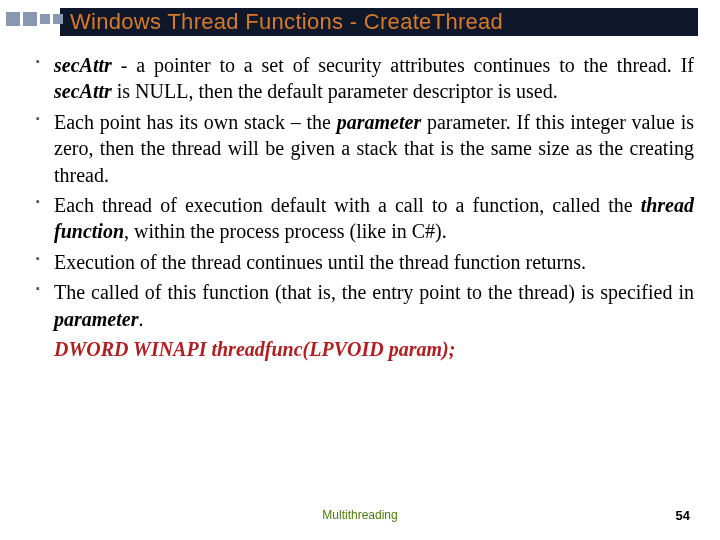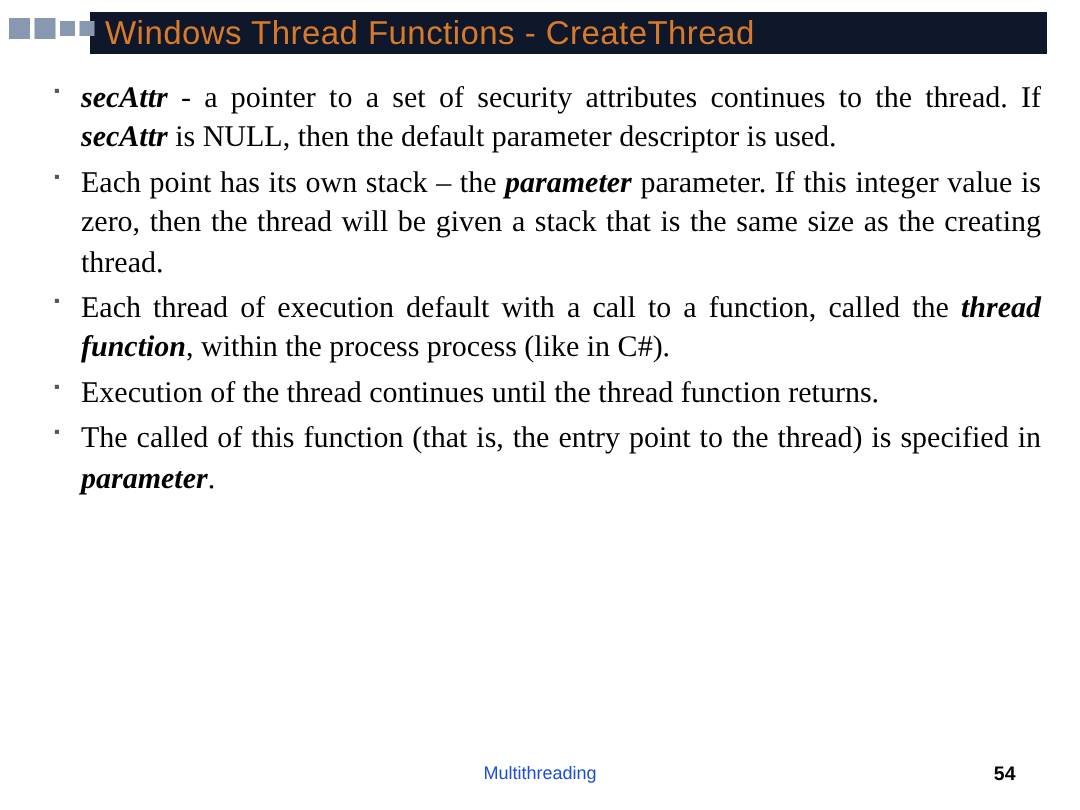--- a/index.html
+++ b/index.html
@@ -89,25 +89,25 @@
     right: 0;
     bottom: 14px;
     height: 18px;
     font-family: Arial, sans-serif;
   }
   .footer-center {
     position: absolute;
     width: 100%;
     text-align: center;
     font-size: 12px;
-    color: #1d4ed8;
+    color: #4d7c0f;
   }
   .footer-right {
     position: absolute;
-    right: 43px;
+    right: 30px;
     font-size: 13px;
     font-weight: bold;
     color: #000;
   }
 </style>
 </head>
 <body>
 
 <div class="header">
   <div class="decoration">
@@ -136,19 +136,20 @@
   </div>
 
   <div class="bullet-item">
     <span>Execution of the thread continues until the thread function returns.</span>
   </div>
 
   <div class="bullet-item">
     <span>The called of this function (that is, the entry point to the thread) is specified in </span><span class="emph">parameter</span><span>.</span>
   </div>
 
+  <div class="signature">DWORD WINAPI threadfunc(LPVOID param);</div>
 
 </div>
 
 <div class="footer">
   <div class="footer-center">Multithreading</div>
   <div class="footer-right">54</div>
 </div>
 
 </body></html>

